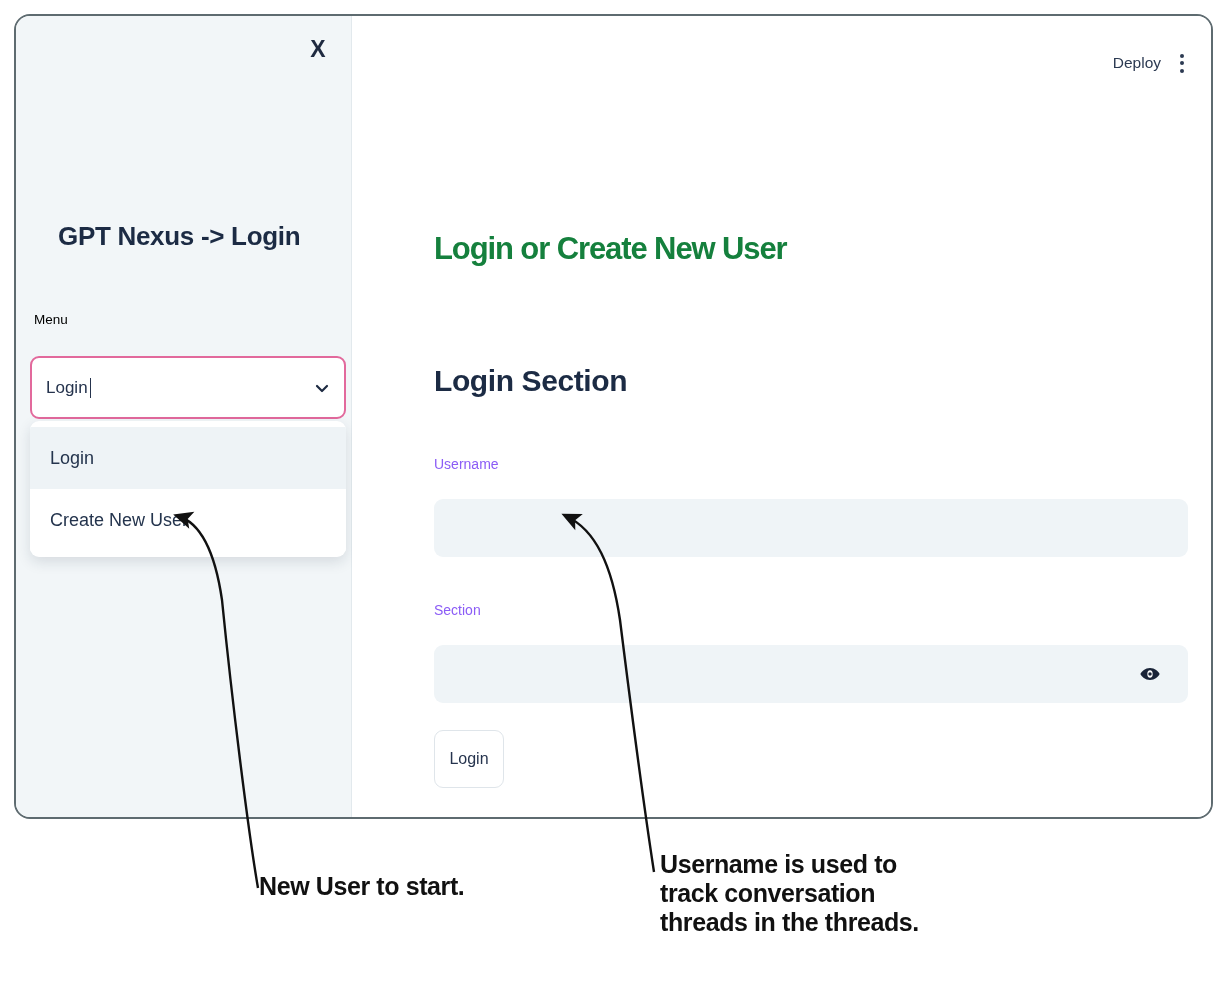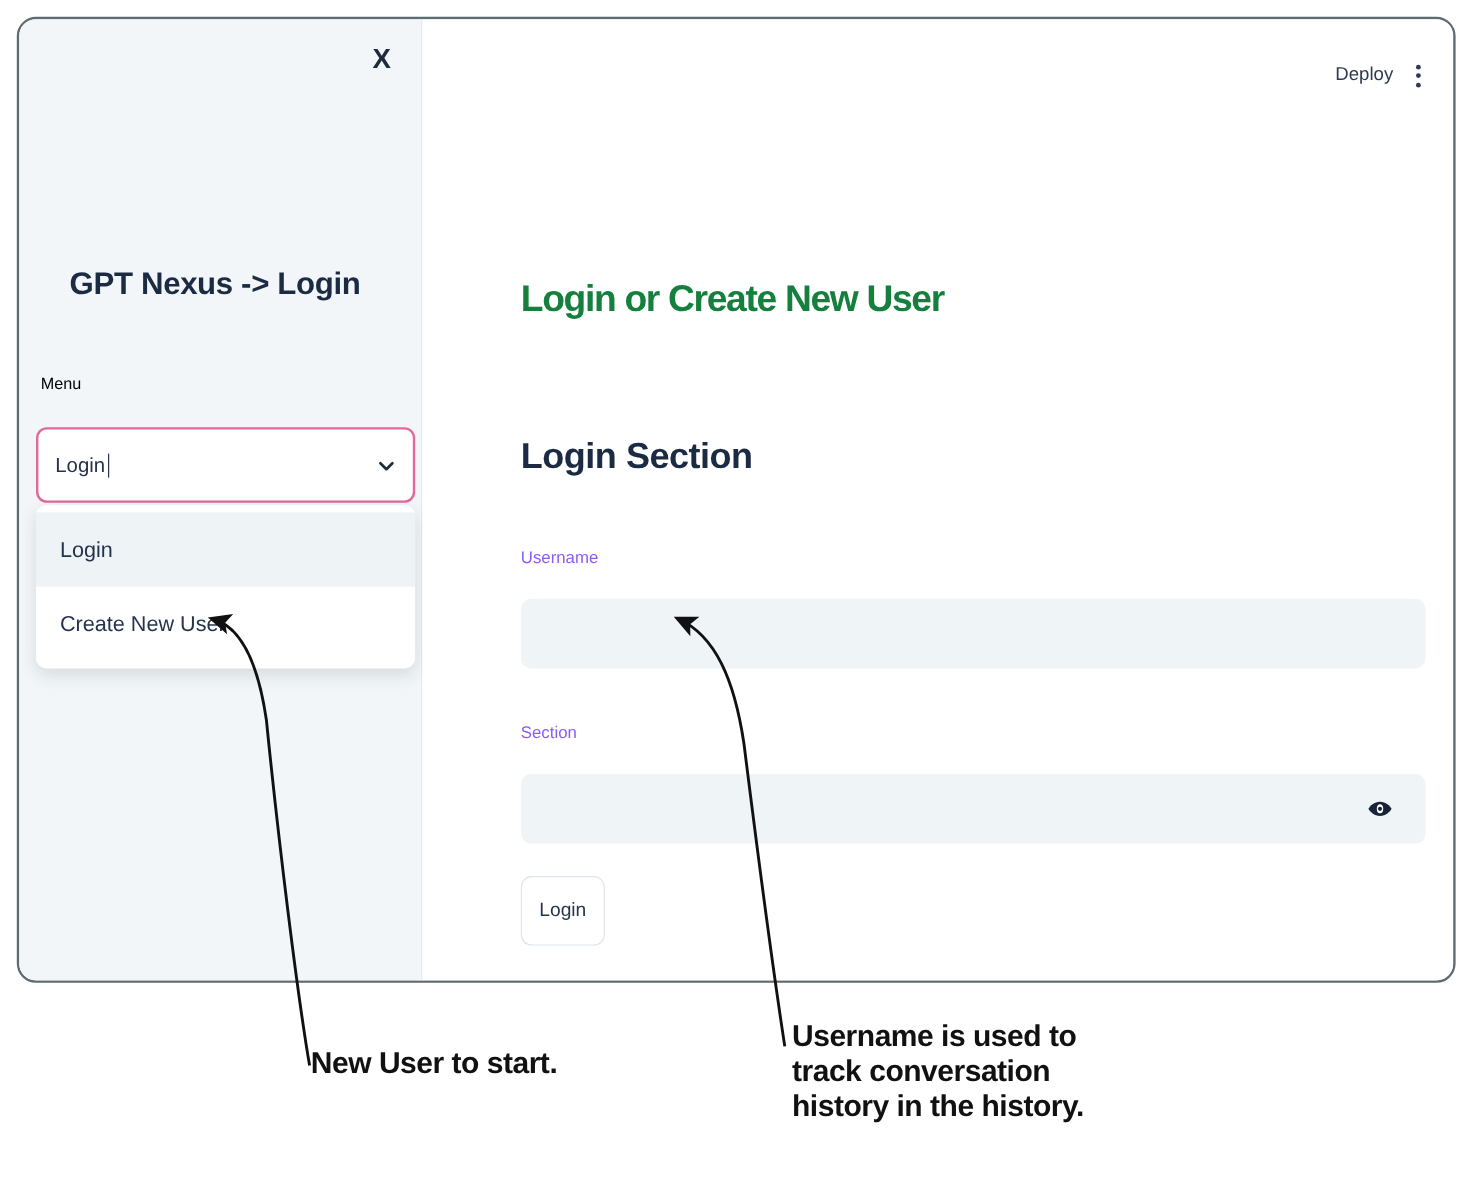--- a/index.html
+++ b/index.html
@@ -357,16 +357,16 @@
     <path d="M654,872 C646,820 630,700 620,620 C612,566 596,530 566,516" fill="none" stroke="#111111" stroke-width="2.4" marker-end="url(#ah)"></path>
   </svg>
 
   <div class="annotation a1">
     <div>New User to start.</div>
   </div>
 
   <div class="annotation a2">
     <div>Username is used to</div>
     <div>track conversation</div>
-    <div>history in the history.</div>
+    <div>threads in the threads.</div>
   </div>
 
 </div>
 
 </body></html>

